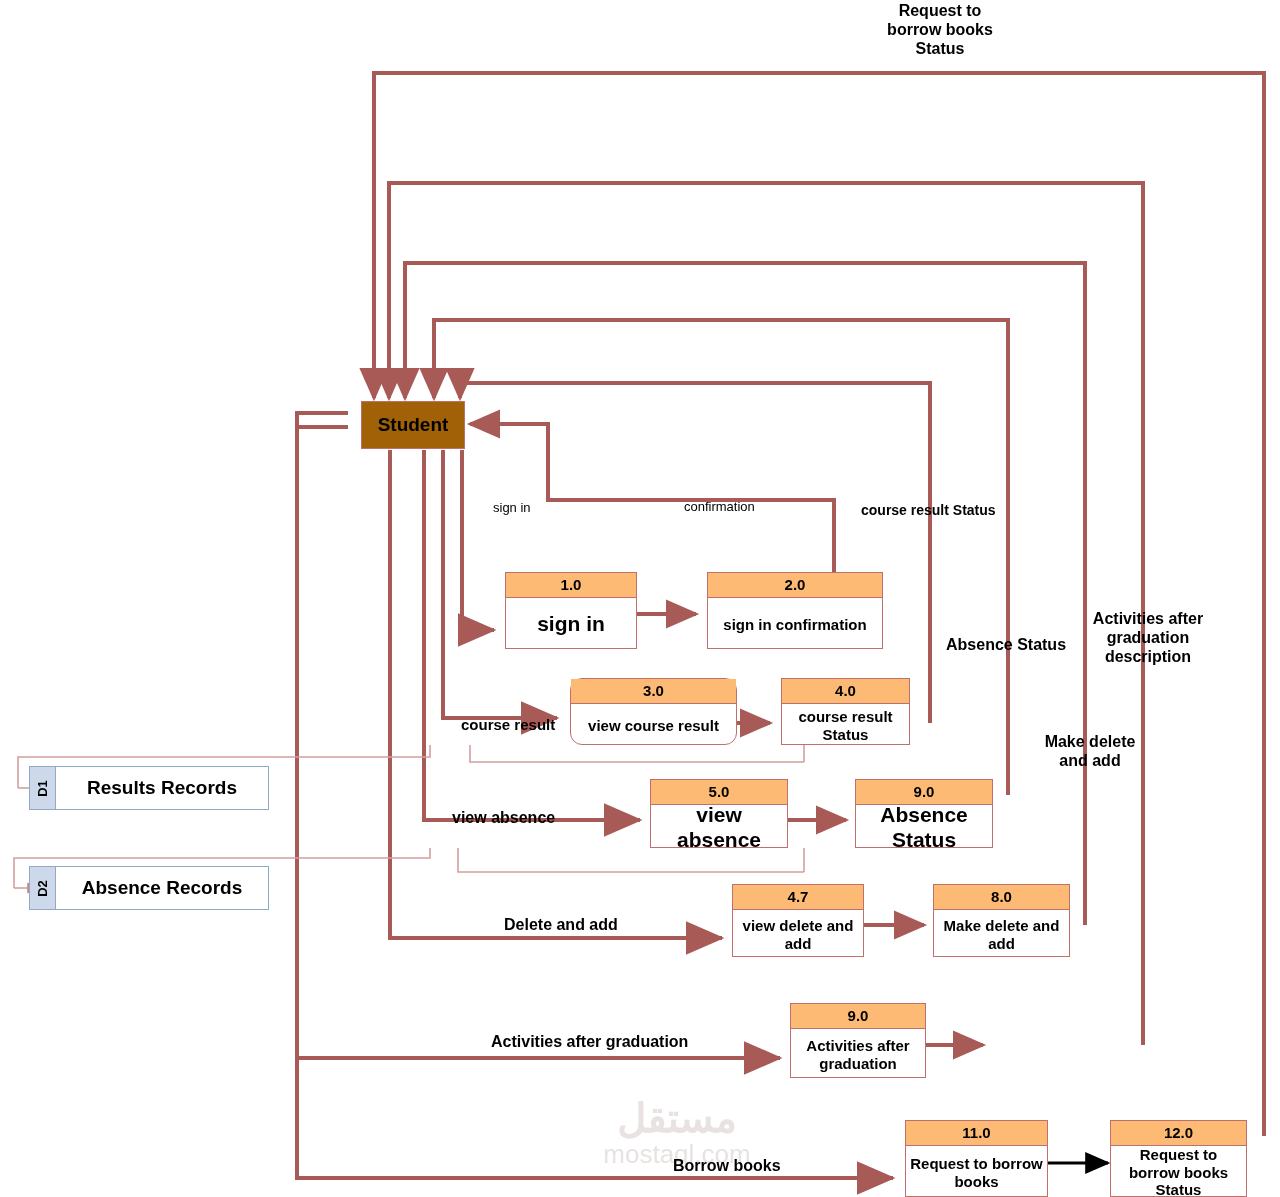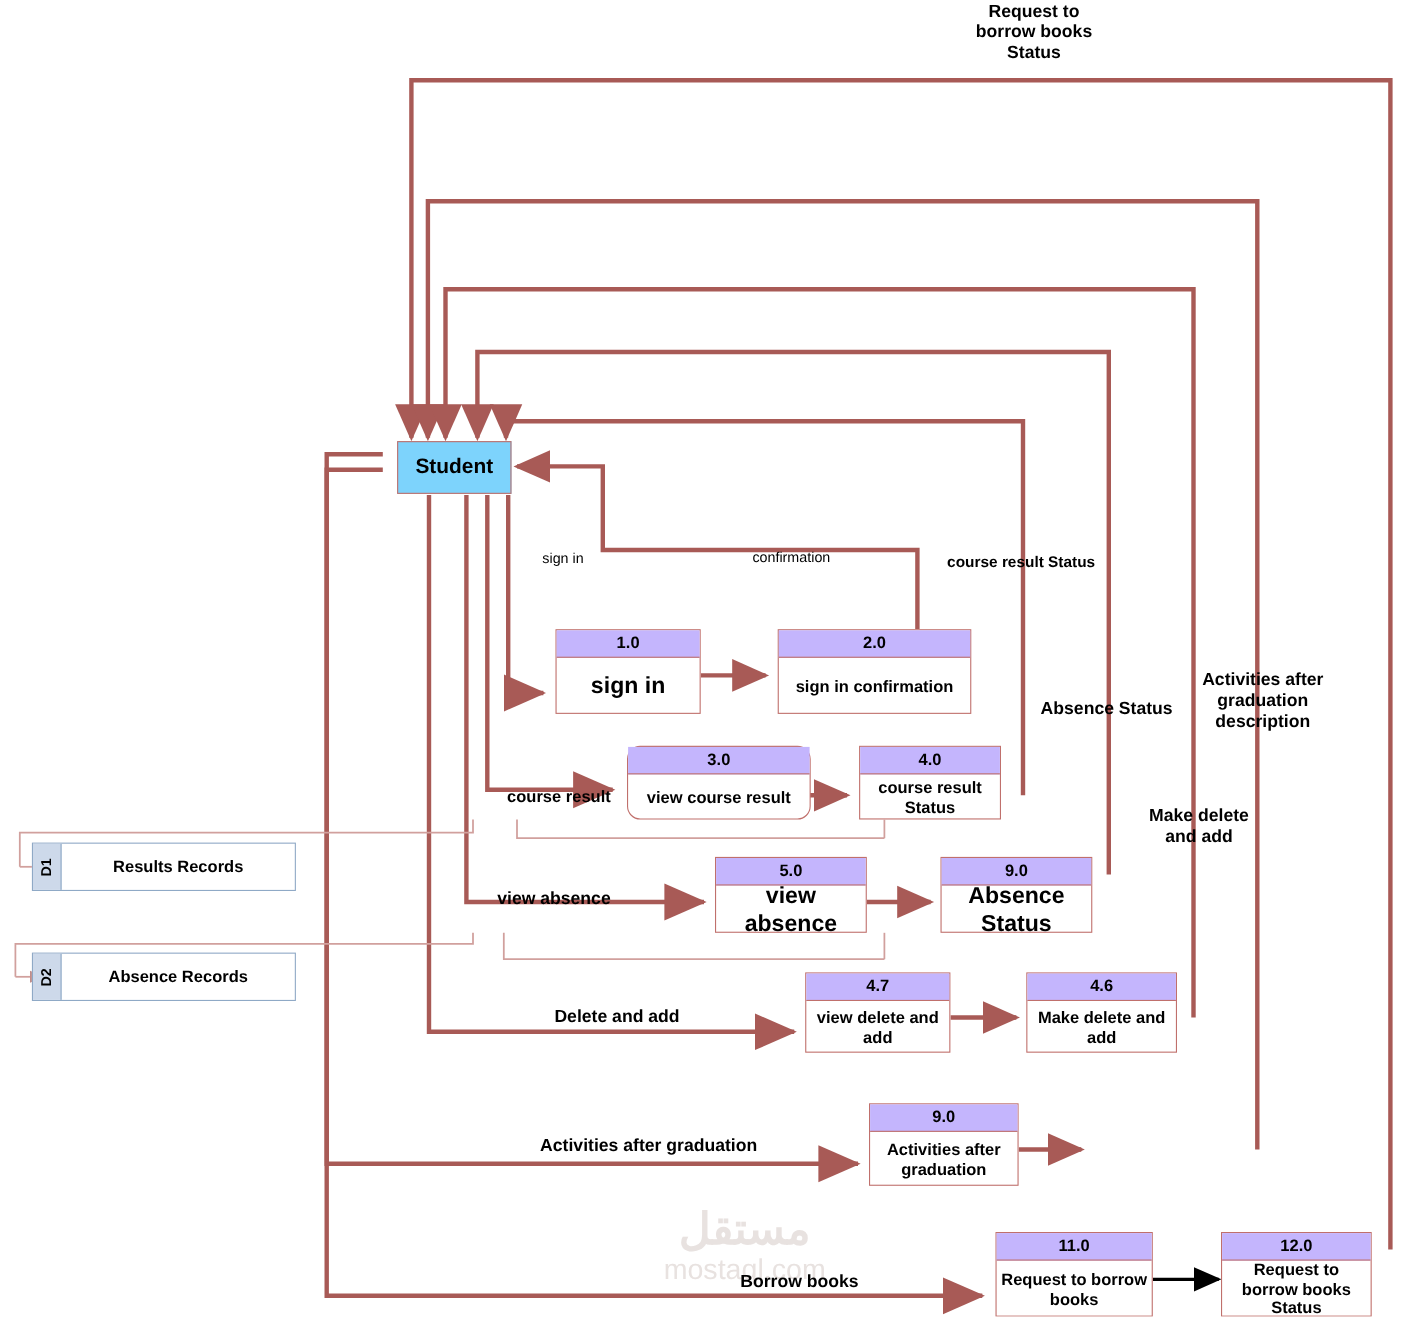--- a/index.html
+++ b/index.html
@@ -27,21 +27,21 @@
   
   .proc {
     position: absolute;
     box-sizing: border-box;
     border: 1.5px solid #c0706c;
     background: #ffffff;
     z-index: 5;
   }
   .proc .hdr {
     box-sizing: border-box;
-    background: #c4b5fd;
+    background: #fdba74;
     border-bottom: 1.5px solid #c0706c;
     text-align: center;
     font-weight: bold;
     color: #000;
     line-height: 1;
     padding: 4px 0 5px 0;
     font-size: 15px;
   }
   .proc .bdy {
     display: flex;
@@ -55,21 +55,21 @@
     height: calc(100% - 26px);
     font-size: 15px;
   }
   .proc.big .bdy { font-size: 21px; }
 
   
   .entity {
     position: absolute;
     box-sizing: border-box;
     border: 1.5px solid #c0706c;
-    background: #7dd3fc;
+    background: #a16207;
     display: flex;
     align-items: center;
     justify-content: center;
     font-weight: bold;
     font-size: 19px;
     color: #000;
     z-index: 6;
   }
 
   
@@ -96,21 +96,21 @@
   .store .tag span {
     transform: rotate(-90deg);
     white-space: nowrap;
   }
   .store .nm {
     flex: 1;
     display: flex;
     align-items: center;
     justify-content: center;
     font-weight: bold;
-    font-size: 15px;
+    font-size: 19px;
     color: #000;
   }
 
   
   .lbl {
     position: absolute;
     color: #000;
     line-height: 1.18;
     white-space: pre-line;
     z-index: 7;
@@ -261,21 +261,21 @@
     <div class="bdy">Absence Status</div>
   </div>
 
   <div class="proc" style="left:732px; top:884px; width:132px; height:73px;">
     <div class="hdr">4.7</div>
     <div class="bdy">view delete
 and add</div>
   </div>
 
   <div class="proc" style="left:933px; top:884px; width:137px; height:73px;">
-    <div class="hdr">4.6</div>
+    <div class="hdr">8.0</div>
     <div class="bdy">Make delete
 and add</div>
   </div>
 
   <div class="proc" style="left:790px; top:1003px; width:136px; height:75px;">
     <div class="hdr">9.0</div>
     <div class="bdy">Activities after
 graduation</div>
   </div>
 

